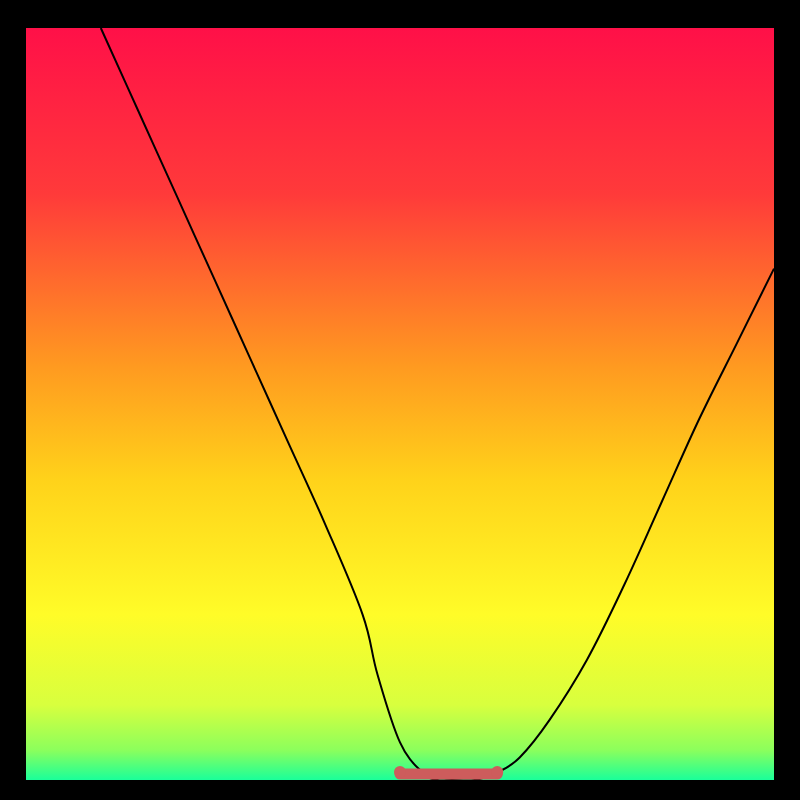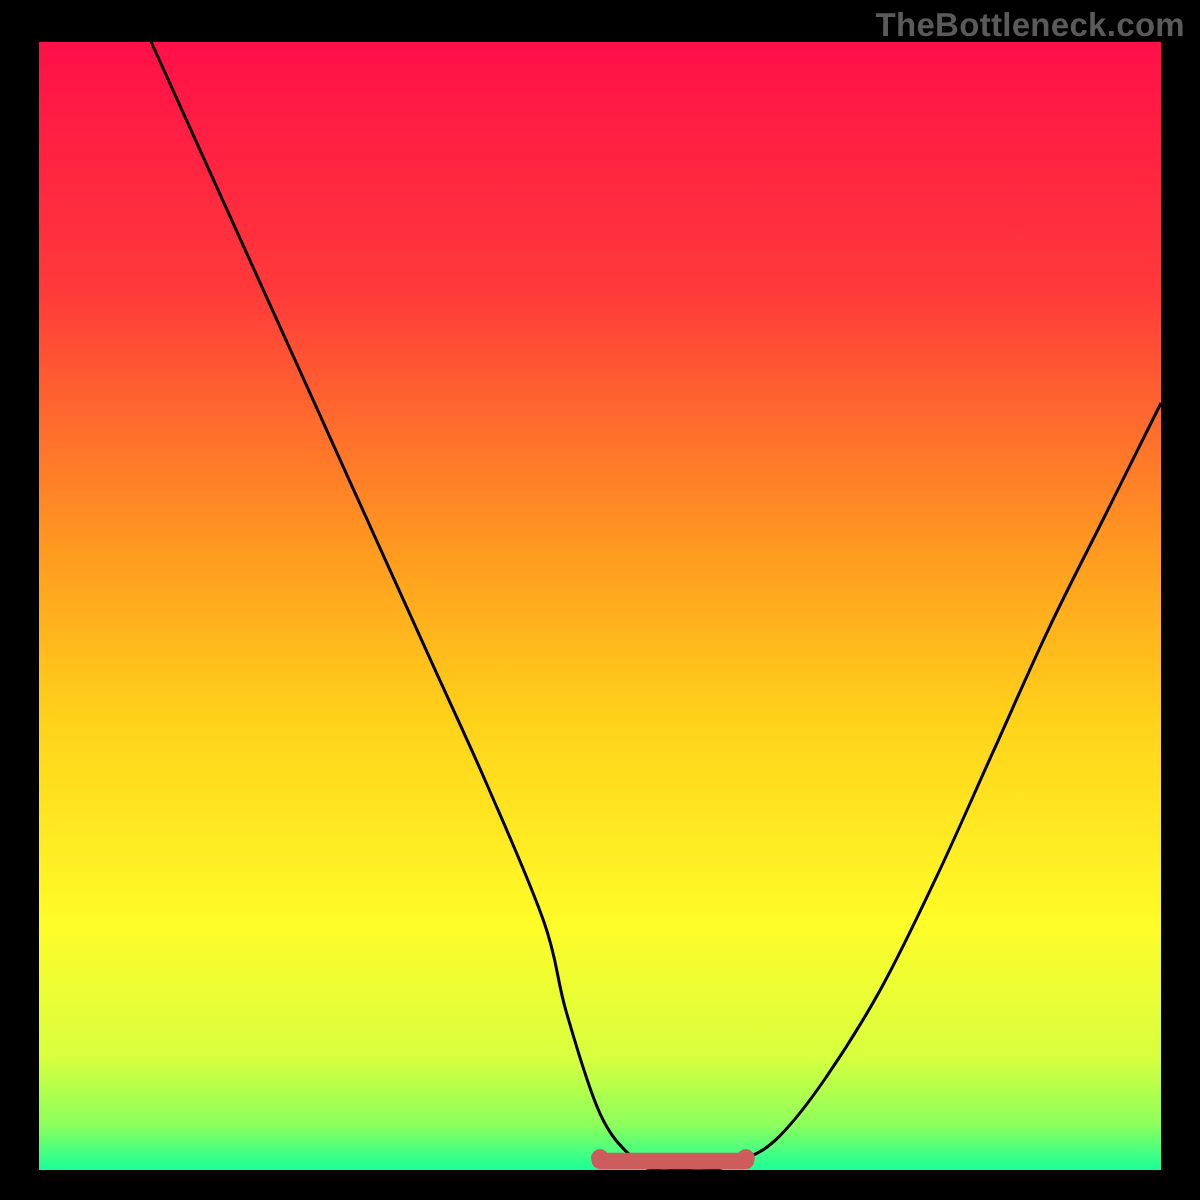--- a/index.html
+++ b/index.html
@@ -27,21 +27,20 @@
   svg {
     position: absolute;
     top: 0;
     left: 0;
   }
 </style>
 </head>
 <body>
 
 <div class="wrapper">
-  <div class="watermark">TheBottleneck.com</div>
   <svg id="chart-svg" width="800" height="800" viewBox="0 0 800 800">
     <defs>
       <linearGradient id="bg-grad" x1="0" y1="0" x2="0" y2="1">
           <stop offset="0%" stop-color="#ff1048"></stop>
           <stop offset="22%" stop-color="#ff3a3a"></stop>
           <stop offset="45%" stop-color="#ff9a20"></stop>
           <stop offset="60%" stop-color="#ffd21a"></stop>
           <stop offset="78%" stop-color="#fffc28"></stop>
           <stop offset="90%" stop-color="#d8ff3e"></stop>
           <stop offset="96%" stop-color="#8cff5c"></stop>

